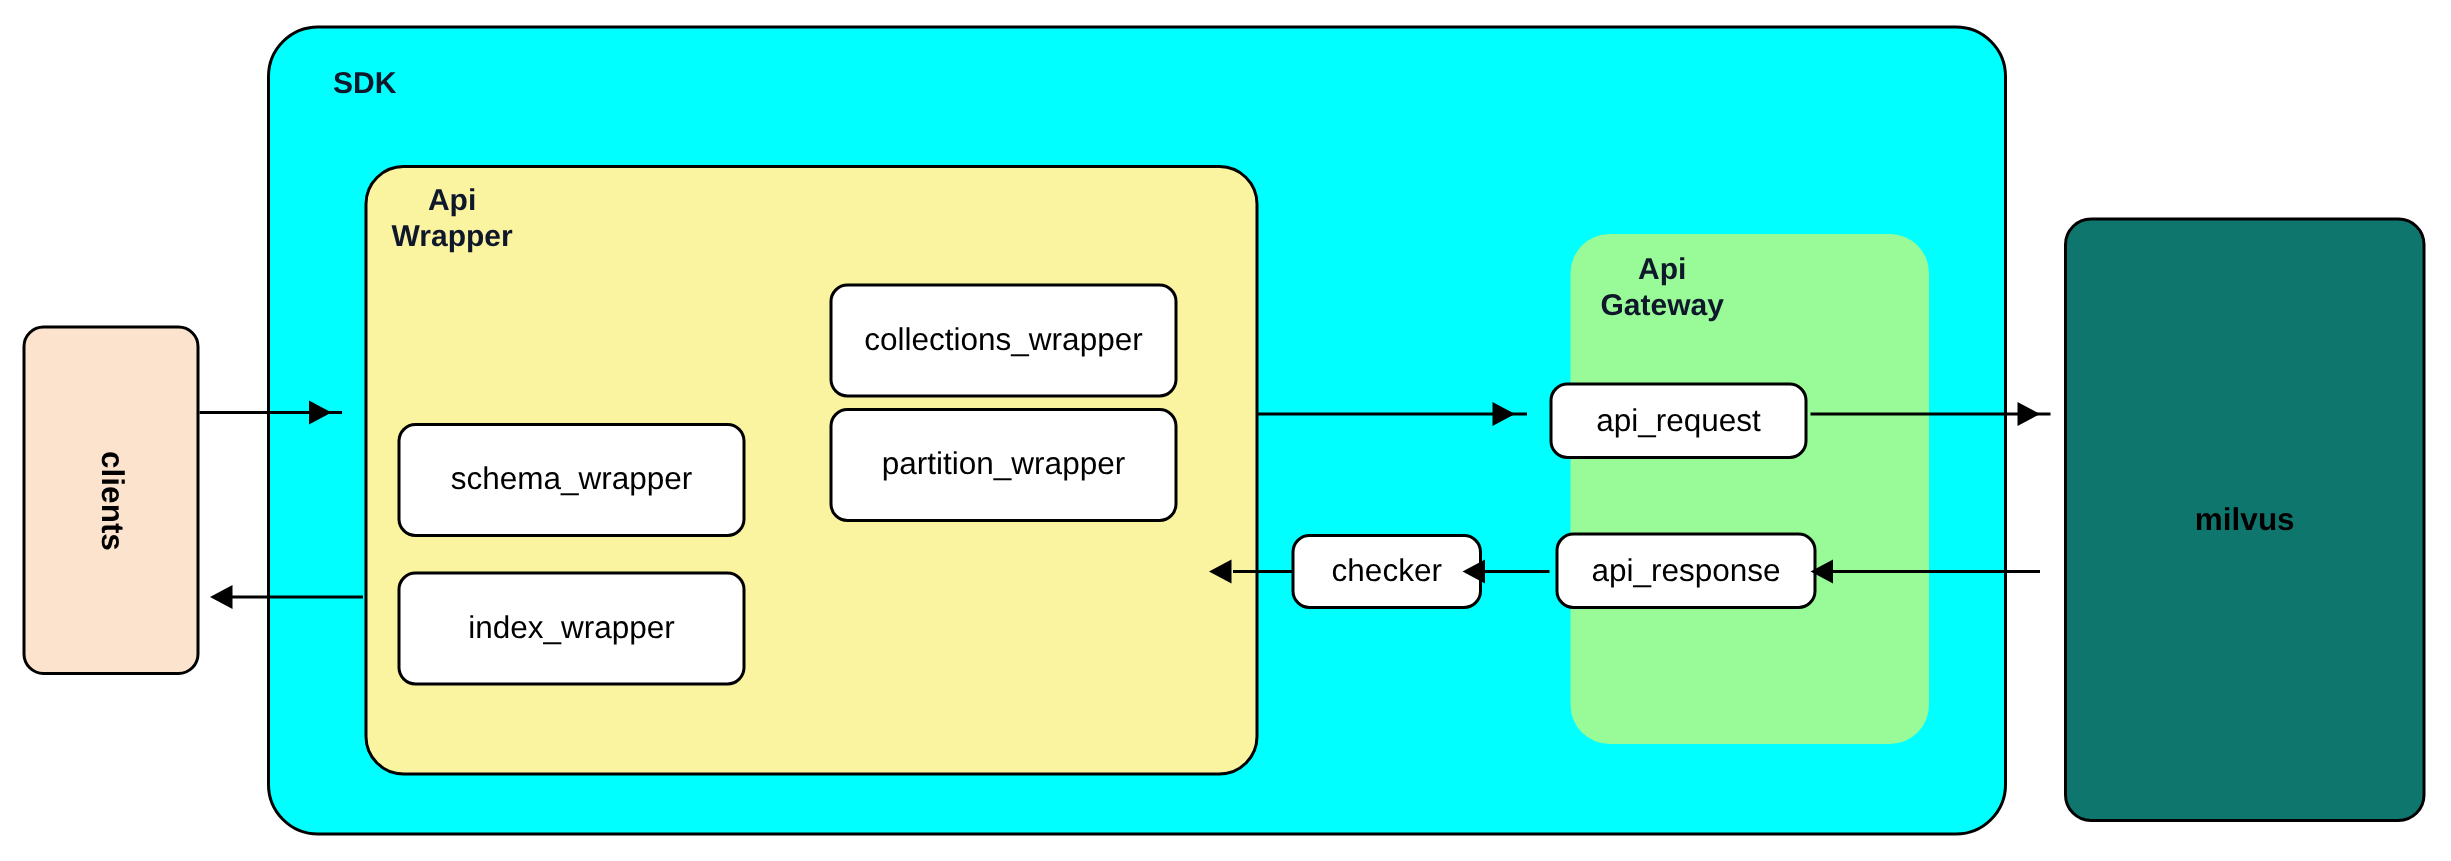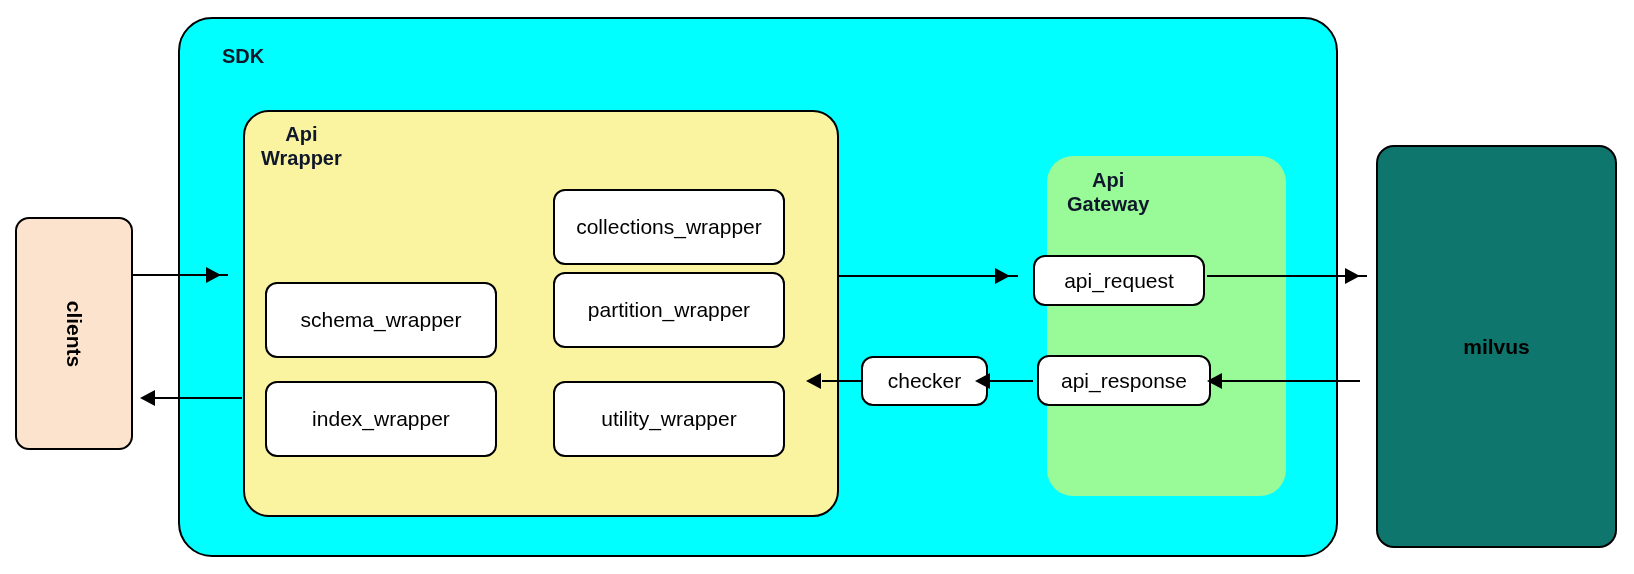--- a/index.html
+++ b/index.html
@@ -193,23 +193,20 @@
   </div>
   <div class="node leaf-box" id="box-schema-wrapper">
     <span>schema_wrapper</span>
   </div>
   <div class="node leaf-box" id="box-partition-wrapper">
     <span>partition_wrapper</span>
   </div>
   <div class="node leaf-box" id="box-index-wrapper">
     <span>index_wrapper</span>
   </div>
-  <div class="node leaf-box" id="box-utility-wrapper">
-    <span>utility_wrapper</span>
-  </div>
 
   <div class="node container" id="api-gateway-container">
     <span class="container-label" id="api-gateway-label">Api
 Gateway</span>
   </div>
 
   <div class="node leaf-box" id="box-api-request">
     <span>api_request</span>
   </div>
   <div class="node leaf-box" id="box-api-response">

